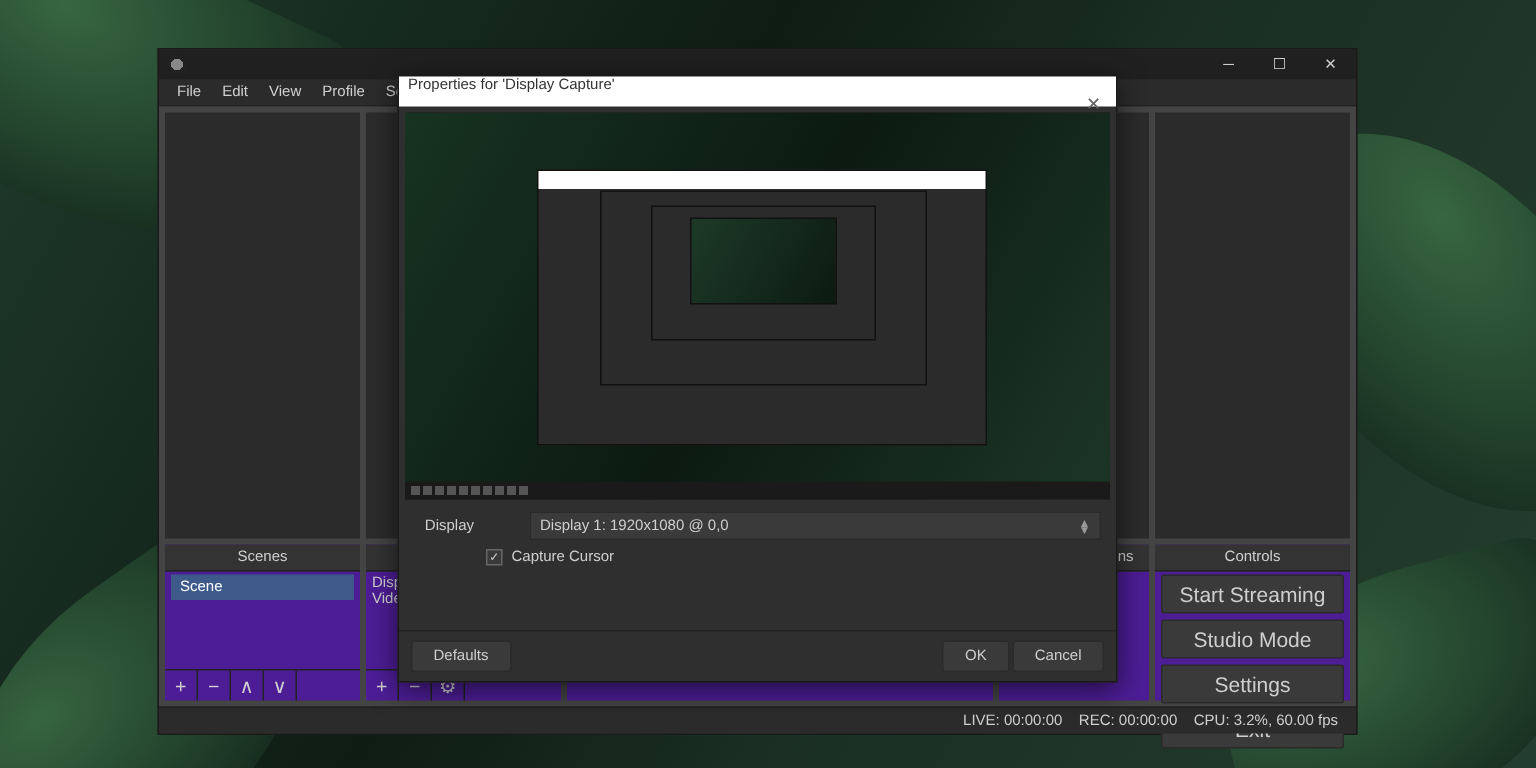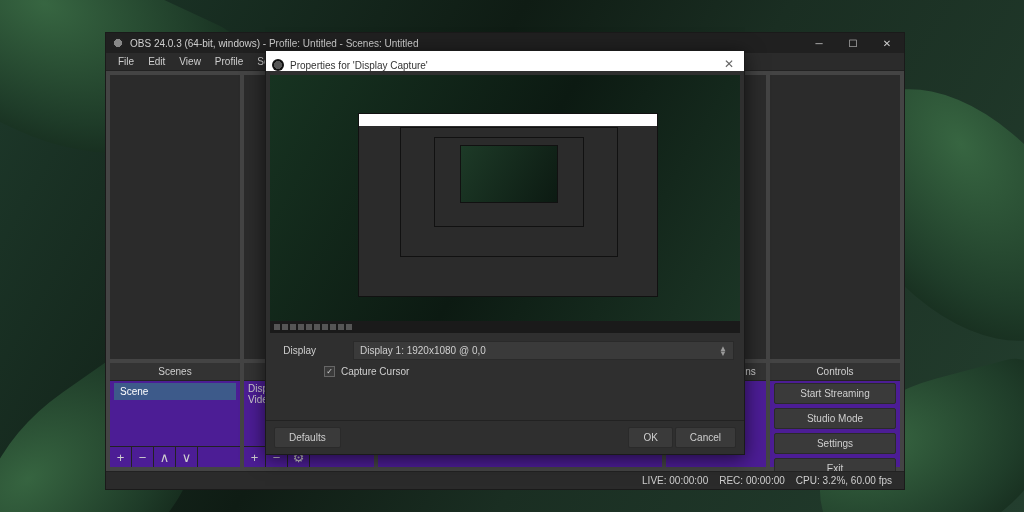--- a/index.html
+++ b/index.html
@@ -48,31 +48,31 @@
   .panel.sources { flex: 0 0 130px; }
   .panel.mixer { flex: 1; }
   .panel.transitions { flex: 0 0 100px; }
   .panel.controls { flex: 0 0 130px; }
 
   .scene-item { background: #3d5a8a; color: #fff; font-size: 10px; padding: 3px 6px; }
   .panel-body { flex: 1; font-size: 10px; color: #cfcfcf; padding: 2px 4px; overflow: hidden; }
   .panel-toolbar { display: flex; gap: 0; border-top: 1px solid #222; }
   .tool-btn { width: 22px; height: 20px; display: flex; align-items: center; justify-content: center; color: #cfcfcf; font-size: 13px; border-right: 1px solid #222; }
 
-  .ctrl-btn { background: #3a3a3a; color: #cfcfcf; font-size: 10px; text-align: center; padding: 4px 0; margin: 2px 4px; border: 1px solid #2a2a2a; border-radius: 2px; }
+  .ctrl-btn { background: #3a3a3a; color: #cfcfcf; font-size: 14px; text-align: center; padding: 4px 0; margin: 2px 4px; border: 1px solid #2a2a2a; border-radius: 2px; }
 
   .statusbar { height: 18px; background: #2b2b2b; border-top: 1px solid #222; display: flex; align-items: center; justify-content: flex-end; gap: 11px; padding-right: 12px; color: #cfcfcf; font-size: 10px; }
 
   
   .dialog {
     position: absolute; top: 50px; left: 265px; width: 480px; height: 405px;
     background: #2f2f2f; border: 1px solid #1a1a1a; display: flex; flex-direction: column;
     box-shadow: 0 4px 18px rgba(0,0,0,.6);
   }
-  .dlg-titlebar { height: 20px; background: #fff; display: flex; align-items: flex-end; font-size: 10px; color: #333; padding-left: 6px; }
+  .dlg-titlebar { height: 20px; background: #fff; display: flex; align-items: flex-start; font-size: 10px; color: #333; padding-left: 6px; flex-direction: column; }
   .dlg-titlebar .logo { width: 12px; height: 12px; border-radius: 50%; background: radial-gradient(circle at 50% 50%, #555 0 4px, #111 4px 6px); margin-right: 6px; }
   .dlg-close { margin-left: auto; width: 30px; text-align: center; color: #666; font-size: 12px; }
 
   .dlg-preview { height: 258px; background: #1b1b1b; margin: 4px; position: relative; overflow: hidden; }
   .recursive { position: absolute; inset: 0; background: linear-gradient(120deg,#173321 0%, #0c1a12 50%, #1c3626 100%); }
   .recursive .mini { position:absolute; background:#2b2b2b; border:1px solid #111;}
   .recursive .m1 { top:38px;left:88px;width:300px;height:184px;}
   .recursive .m1:before { content:""; position:absolute; top:0;left:0;right:0;height:12px;background:#fff;}
   .recursive .m2 { top:52px;left:130px;width:218px;height:130px;}
   .recursive .m3 { top:62px;left:164px;width:150px;height:90px;}
@@ -97,21 +97,20 @@
 <body>
 
 <div class="leaf l1"></div>
 <div class="leaf l2"></div>
 <div class="leaf l3"></div>
 <div class="leaf l4"></div>
 
 <div class="obs-window">
   <div class="titlebar">
     <div class="logo"></div>
-    <span>OBS 24.0.3 (64-bit, windows) - Profile: Untitled - Scenes: Untitled</span>
     <div class="win-controls">
       <div class="win-btn">─</div>
       <div class="win-btn">☐</div>
       <div class="win-btn">✕</div>
     </div>
   </div>
 
   <div class="menubar">
     <span>File</span>
     <span>Edit</span>

